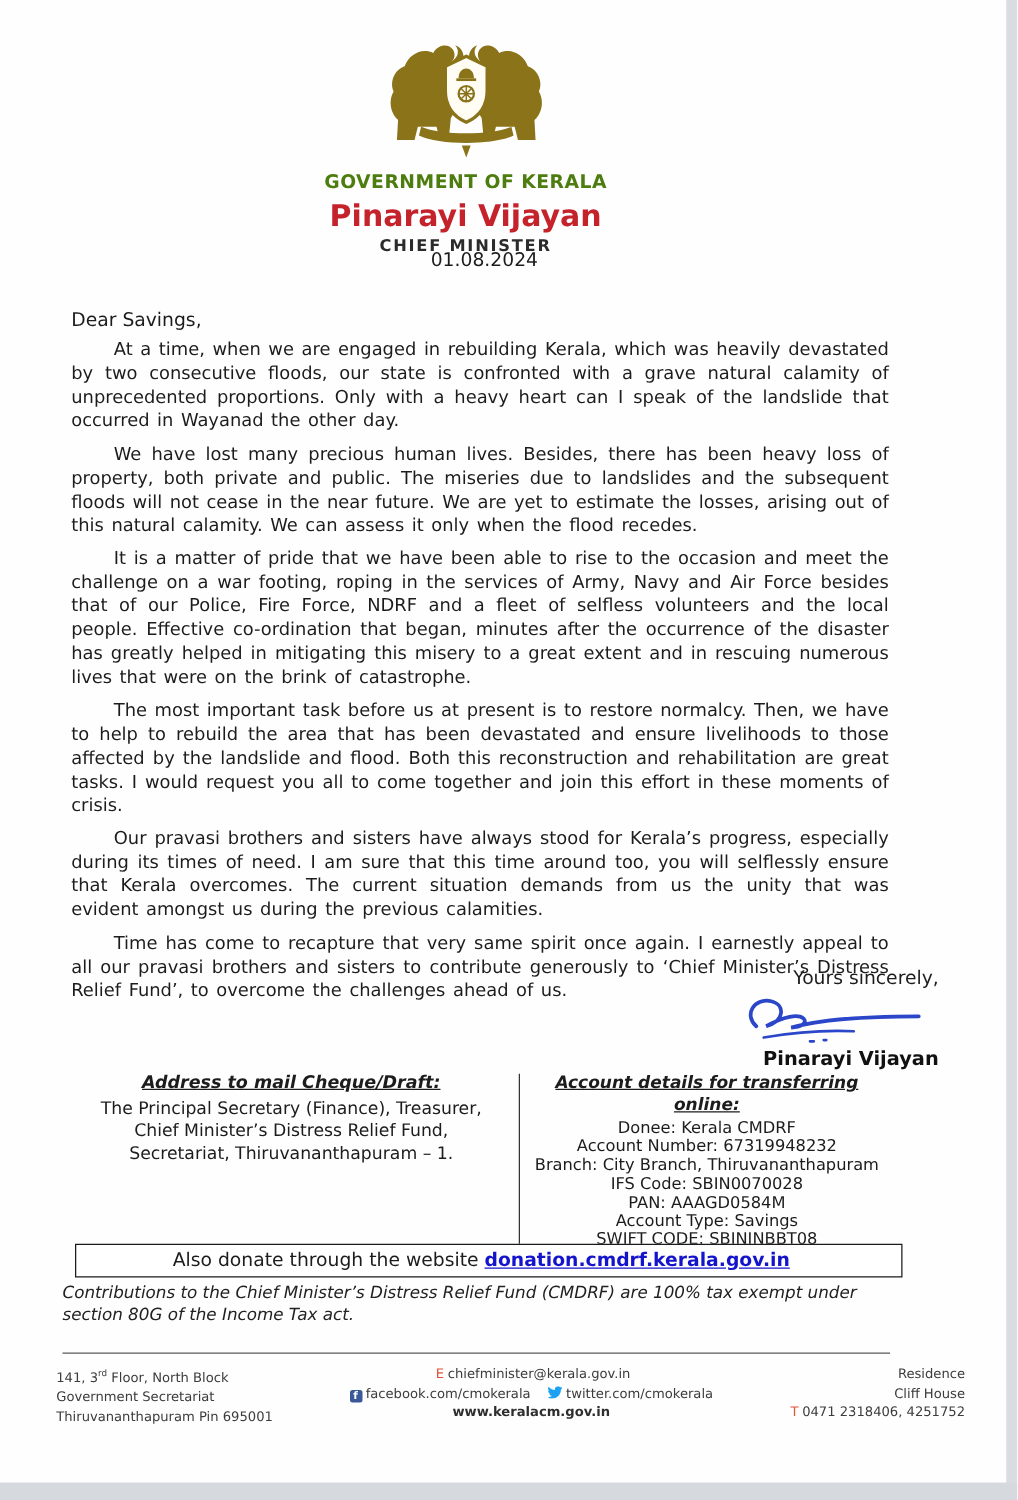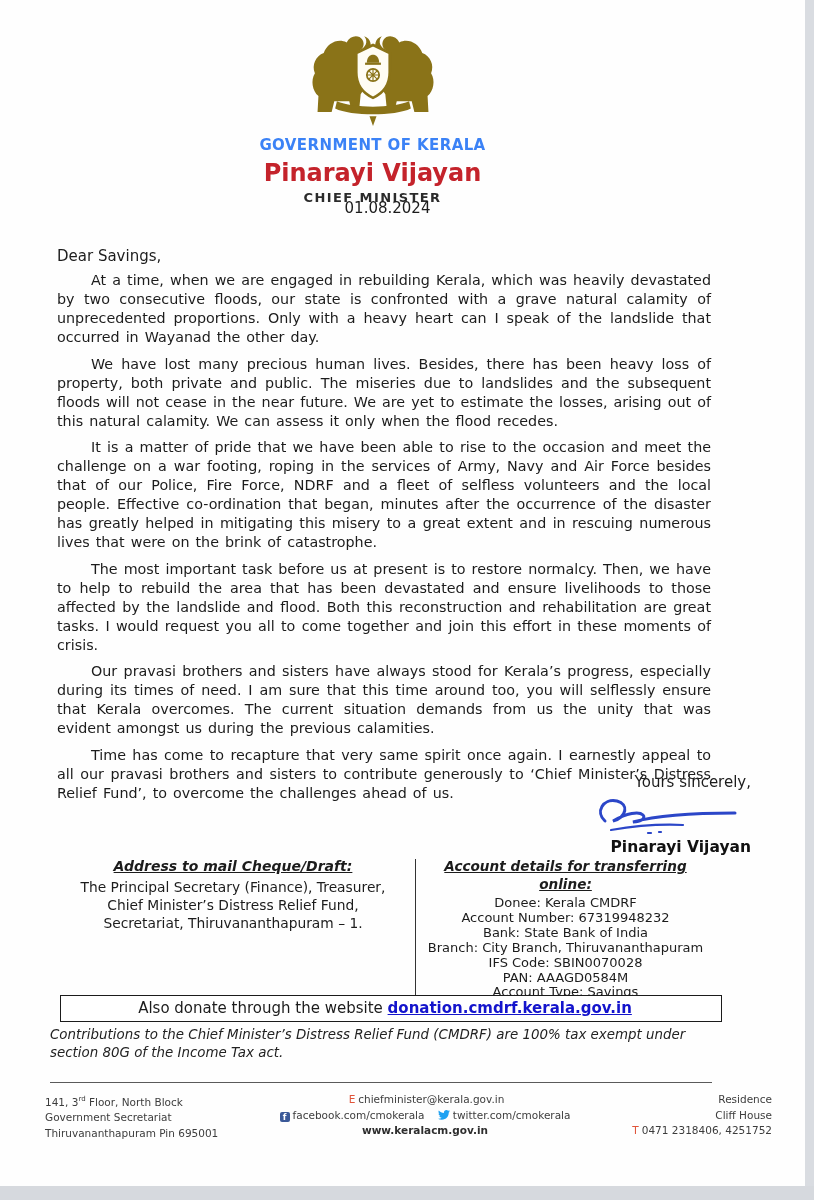--- a/index.html
+++ b/index.html
@@ -4,21 +4,21 @@
 <style>
   html,body{margin:0;padding:0;background:#ffffff;}
   .page{position:relative;width:814px;height:1200px;background:#fefefe;overflow:hidden;
         font-family:"DejaVu Sans","Liberation Sans",sans-serif;color:#1c1c1c;}
   .scan-edge-right{position:absolute;top:0;right:0;width:9px;height:100%;background:#d9dce1;}
   .scan-edge-bottom{position:absolute;left:0;bottom:0;width:100%;height:14px;background:#d6d9de;}
 
   
   .letterhead{position:absolute;top:32px;left:0;width:745px;text-align:center;}
   .emblem{display:block;margin:0 auto;}
-  .gov-title{font-size:15px;font-weight:bold;color:#3b82f6;letter-spacing:.4px;margin-top:4px;}
+  .gov-title{font-size:15px;font-weight:bold;color:#4d7c0f;letter-spacing:.4px;margin-top:4px;}
   .cm-name{font-size:24px;font-weight:bold;color:#c4232b;margin-top:5px;}
   .cm-title{font-size:13px;font-weight:bold;color:#2b2b2b;letter-spacing:1.4px;margin-top:3px;}
 
   
   .date-line{position:absolute;top:199px;left:0;width:711px;text-align:center;font-size:15px;padding-left:32px;}
   .salutation{position:absolute;top:247px;left:57px;font-size:15px;}
   .body-text{position:absolute;top:271px;left:57px;width:654px;font-size:14.3px;line-height:19px;
              text-align:justify;word-spacing:1.5px;}
   .body-text p{margin:0 0 7.5px 0;text-indent:34px;}
 
@@ -116,21 +116,20 @@
       <div class="pay-heading">Address to mail Cheque/Draft:</div>
       <div>The Principal Secretary (Finance), Treasurer,</div>
       <div>Chief Minister’s Distress Relief Fund,</div>
       <div>Secretariat, Thiruvananthapuram – 1.</div>
     </div>
     <div class="col-divider"></div>
     <div class="pay-col online">
       <div class="pay-heading">Account details for transferring online:</div>
       <div>Donee:  Kerala CMDRF</div>
       <div>Account Number:  67319948232</div>
-      <div>Bank: State Bank of India</div>
       <div>Branch: City Branch, Thiruvananthapuram</div>
       <div>IFS Code: SBIN0070028</div>
       <div>PAN: AAAGD0584M</div>
       <div>Account Type: Savings</div>
       <div>SWIFT CODE: SBININBBT08</div>
     </div>
   </div>
 
   <div class="donate-box"><span>Also donate through the website </span><span class="donate-link">donation.cmdrf.kerala.gov.in</span>
   </div>

